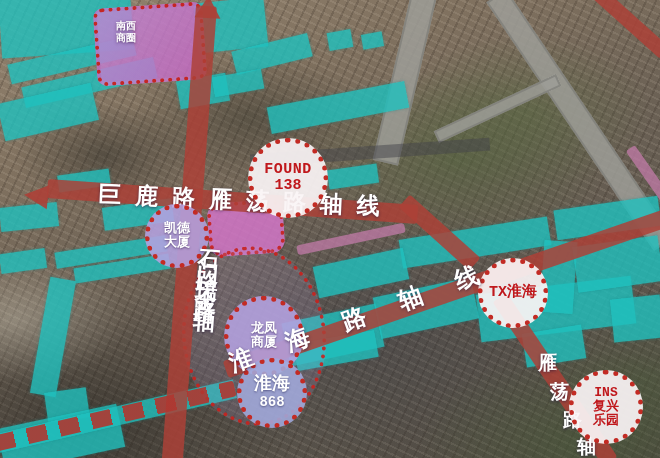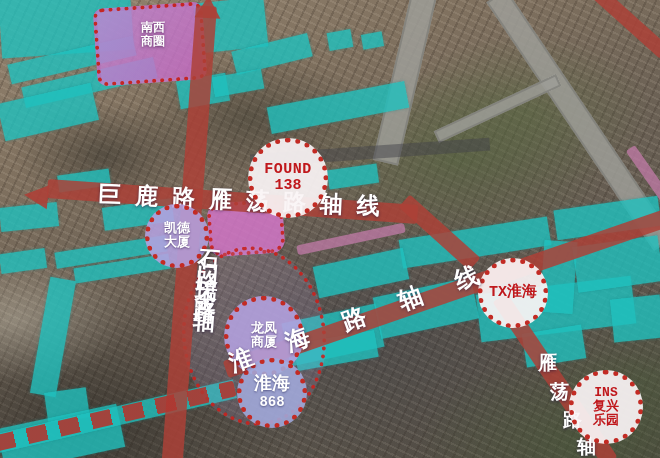--- a/index.html
+++ b/index.html
@@ -128,18 +128,18 @@
   <div class="circle c-white" style="left:569px;top:370px;width:64px;height:64px;z-index:50;">
     <span style="font-size:13px;">INS</span>
     <span style="font-size:13px;">复兴</span>
     <span style="font-size:13px;">乐园</span>
   </div>
 
   <div class="axis-text" style="left:196px;top:232px;font-size:22px;letter-spacing:10px;writing-mode:vertical-rl;text-orientation:upright;transform:rotate(4.5deg);transform-origin:50% 0;z-index:56;">石门路瑞金路轴</div>
 
   <div class="axis-text" style="left:230px;top:348px;font-size:24px;letter-spacing:36px;transform:rotate(-20deg);transform-origin:0 50%;z-index:56;">淮海路轴线</div>
 
-  <div class="zone-label" style="left:123px;top:20px;width:60px;font-size:12px;z-index:60;">
+  <div class="zone-label" style="left:96px;top:20px;width:60px;font-size:10px;z-index:60;">
     <div>南西</div>
     <div>商圈</div>
   </div>
 
 </div>
 
 </body></html>

